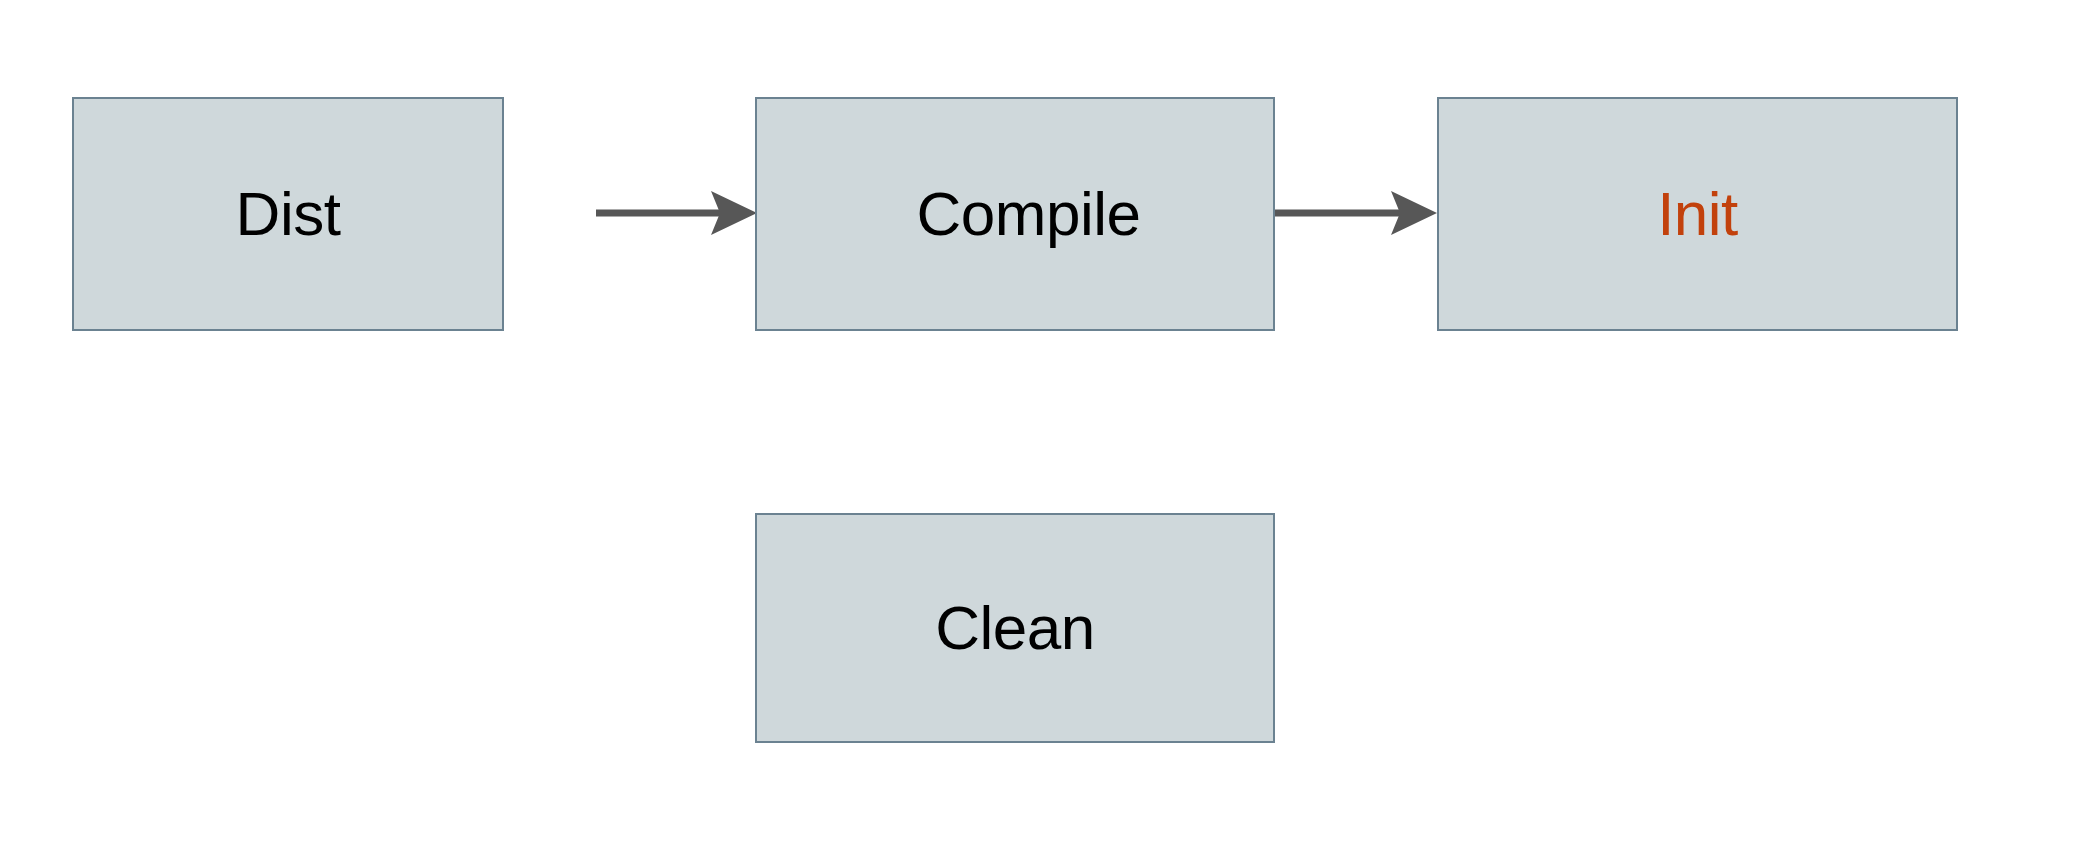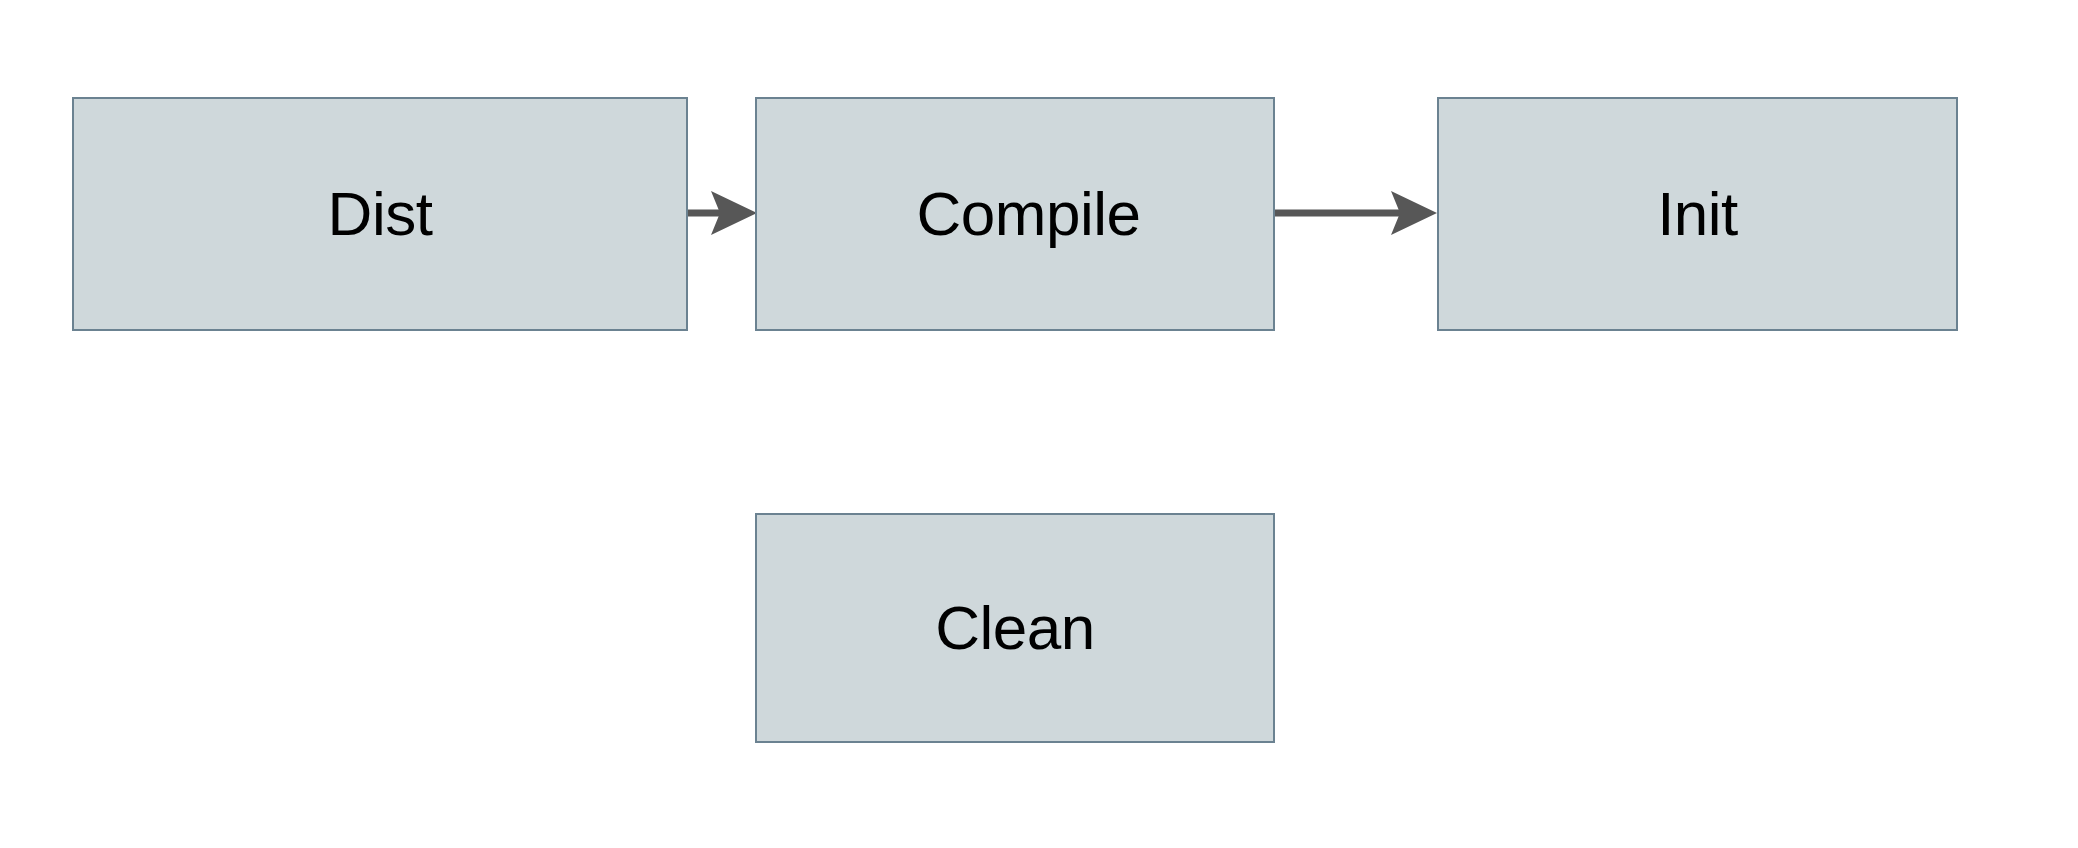--- a/index.html
+++ b/index.html
@@ -59,29 +59,29 @@
     </svg>
   </div>
 
   <div class="edge" id="edge-1" style="left: 1275px; top: 183px; width: 162px; height: 60px;">
     <svg id="edge-1-svg" width="162" height="60" viewBox="0 0 162 60" aria-hidden="true">
       <line id="edge-1-line" x1="0" y1="30" x2="125" y2="30" stroke="#575757" stroke-width="7" stroke-linecap="butt"></line>
       <path id="edge-1-head" d="M 162 30 L 116 8 L 125 30 L 116 52 Z" fill="#575757"></path>
     </svg>
   </div>
 
-  <div class="node" id="node-0" style="left: 72px; top: 97px; width: 616px; height: 234px; background: rgb(207, 216, 219); border-color: rgb(107, 130, 145); border-width: 2px;">
+  <div class="node" id="node-0" style="left: 72px; top: 97px; width: 432px; height: 234px; background: rgb(207, 216, 219); border-color: rgb(107, 130, 145); border-width: 2px;">
     <span class="node-label" style="color: rgb(0, 0, 0);">Dist</span>
   </div>
 
   <div class="node" id="node-1" style="left: 755px; top: 97px; width: 520px; height: 234px; background: rgb(207, 216, 219); border-color: rgb(107, 130, 145); border-width: 2px; padding-left: 27px;">
     <span class="node-label" style="color: rgb(0, 0, 0);">Compile</span>
   </div>
 
   <div class="node" id="node-2" style="left: 1437px; top: 97px; width: 521px; height: 234px; background: rgb(207, 216, 219); border-color: rgb(107, 130, 145); border-width: 2px;">
-    <span class="node-label" style="color: #000000;">Init</span>
+    <span class="node-label" style="color: #c2410c;">Init</span>
   </div>
 
   <div class="node" id="node-3" style="left: 755px; top: 513px; width: 520px; height: 230px; background: rgb(207, 216, 219); border-color: rgb(107, 130, 145); border-width: 2px; text-align: right;">
     <span class="node-label" style="color: rgb(0, 0, 0);">Clean</span>
   </div>
 
 </div>
 
 </body></html>

